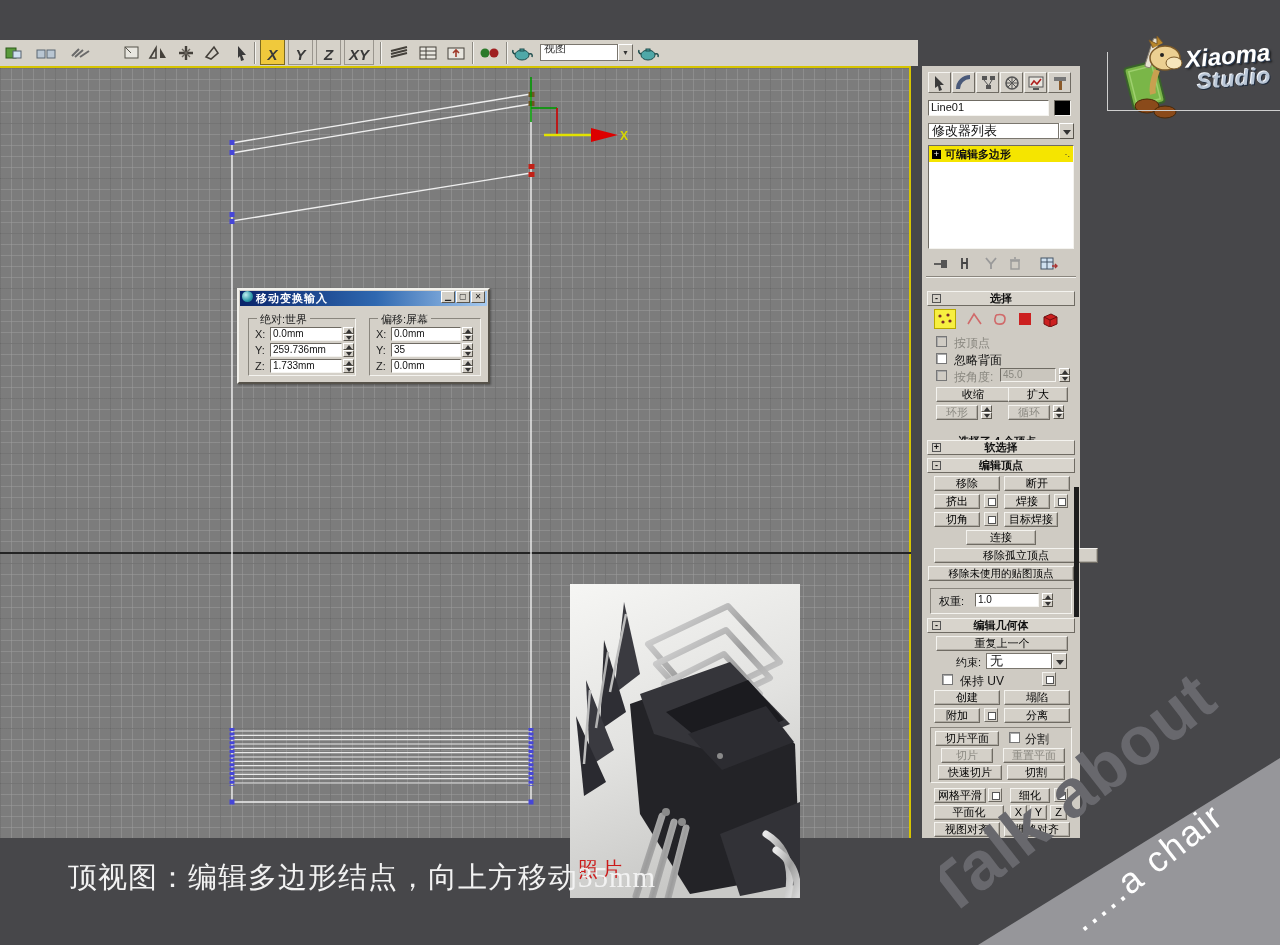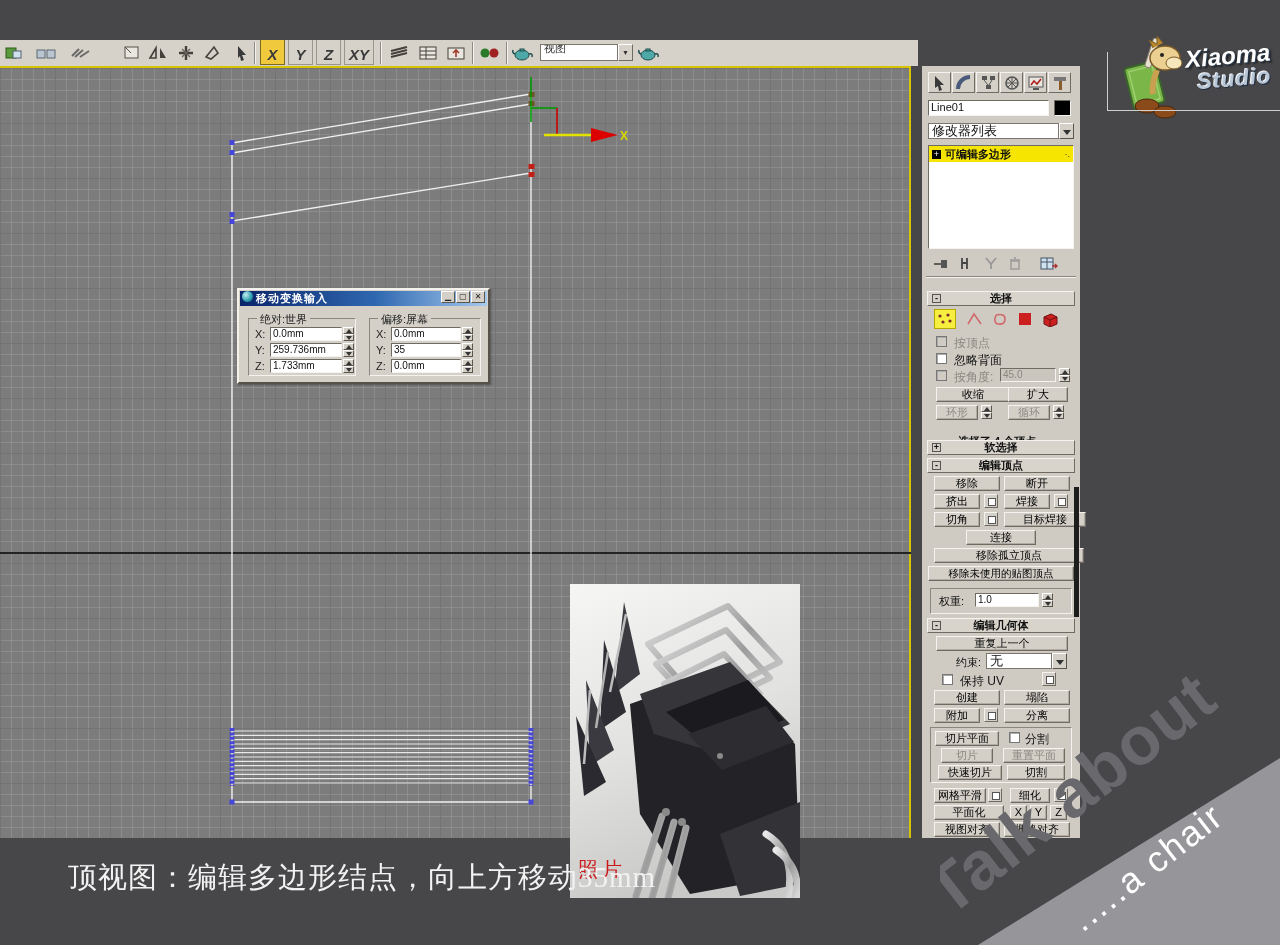--- a/index.html
+++ b/index.html
@@ -535,23 +535,23 @@
     <span>编辑顶点</span>
   </div>
   <button class="pb" style="left:12px; top:410px; width:66px;">移除</button>
   <button class="pb" style="left:82px; top:410px; width:66px;">断开</button>
   <button class="pb" style="left:12px; top:428px; width:46px;">挤出</button>
   <span class="sqb" style="left:62px; top:428px;"></span>
   <button class="pb" style="left:82px; top:428px; width:46px;">焊接</button>
   <span class="sqb" style="left:132px; top:428px;"></span>
   <button class="pb" style="left:12px; top:446px; width:46px;">切角</button>
   <span class="sqb" style="left:62px; top:446px;"></span>
-  <button class="pb" style="left:82px; top:446px; width:82px;">目标焊接</button>
+  <button class="pb" style="left:82px; top:446px; width:54px;">目标焊接</button>
   <button class="pb" style="left:44px; top:464px; width:70px;">连接</button>
-  <button class="pb" style="left:12px; top:482px; width:150px;">移除孤立顶点</button>
+  <button class="pb" style="left:12px; top:482px; width:164px;">移除孤立顶点</button>
   <button class="pb" style="left:6px; top:500px; width:146px; font-size:10.5px;">移除未使用的贴图顶点</button>
   <div class="gbox" style="left:8px; top:522px; width:142px; height:26px;">
     <span class="lbl" style="left:8px; top:5px;">权重:</span>
     <span class="fld2" style="left:44px; top:4px; width:64px;">1.0</span>
     <span class="spin abs" style="left:110px; top:4px;">
         <i class="up"></i>
         <i class="dn"></i>
       </span>
   </div>
 

